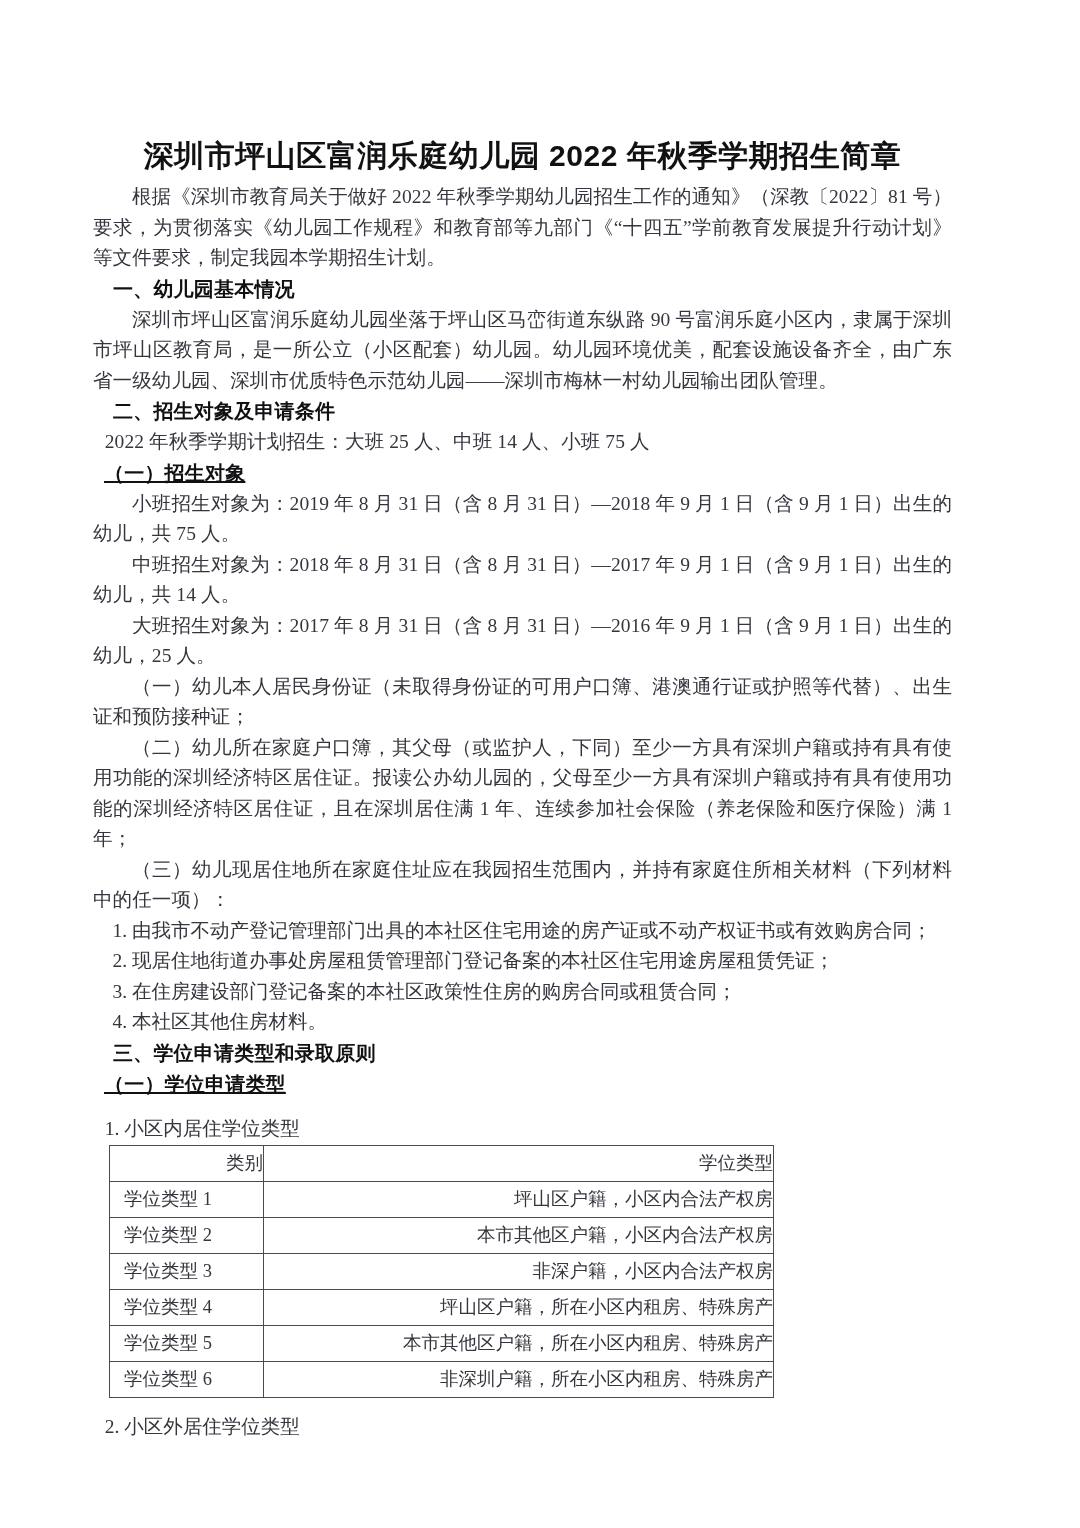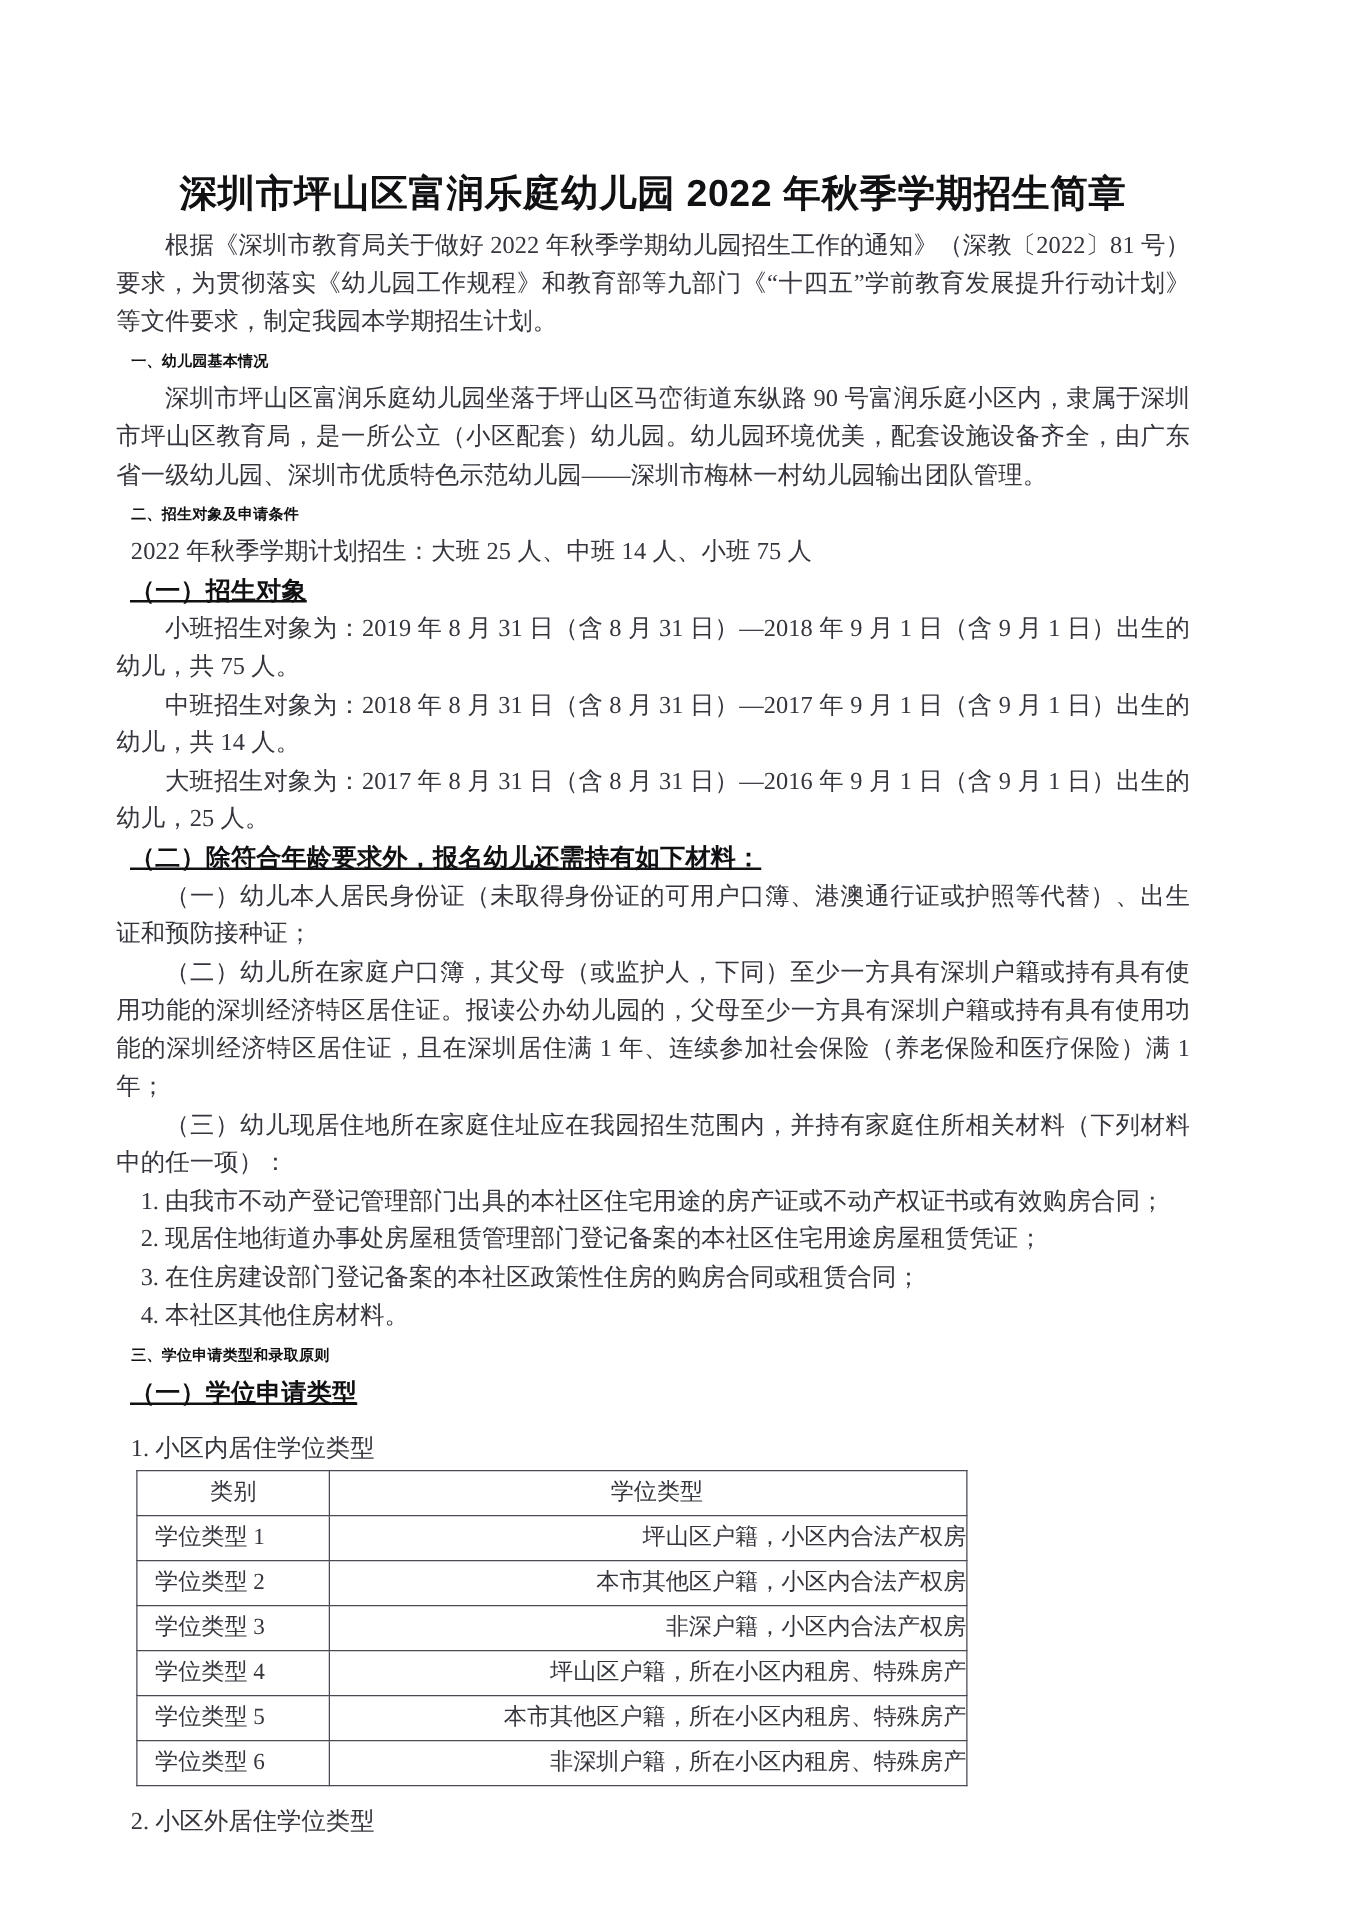--- a/index.html
+++ b/index.html
@@ -46,21 +46,21 @@
     color: #35353d;
     letter-spacing: 0.1px;
   }
   .para.indent  { text-indent: 2em; }
   .para.indent1 { text-indent: 1em; }
   .para.noindent { text-indent: 0; }
 
   .heading {
     font-family: "Liberation Sans", "DejaVu Sans", sans-serif;
     font-weight: bold;
-    font-size: 12px;
+    font-size: 20px;
     line-height: 31px;
     color: #111114;
     margin: 0;
     text-indent: 1em;
     letter-spacing: 0.2px;
   }
   .subheading {
     font-family: "Liberation Sans", "DejaVu Sans", sans-serif;
     font-weight: bold;
     font-size: 20px;
@@ -100,21 +100,21 @@
     font-size: 18.5px;
     line-height: 23px;
     padding: 6px 0 6px 0;
     color: #35353d;
     height: 23px;
     vertical-align: middle;
   }
   table.seat-table td.c1 { width: 153px; text-align: center; }
   table.seat-table td.c2 { width: 495px; text-align: right; padding-left: 14px; }
   table.seat-table td.c1.left-cell { text-align: left; padding-left: 14px; }
-  table.seat-table td.head { text-align: center; }
+  table.seat-table td.head { text-align: right; }
 </style>
 </head>
 <body>
 
 <div class="page">
 
   <h1 class="doc-title">深圳市坪山区富润乐庭幼儿园 2022 年秋季学期招生简章</h1>
 
   <p class="para indent">根据《深圳市教育局关于做好 2022 年秋季学期幼儿园招生工作的通知》（深教〔2022〕81 号）要求，为贯彻落实《幼儿园工作规程》和教育部等九部门《“十四五”学前教育发展提升行动计划》等文件要求，制定我园本学期招生计划。</p>
 
@@ -122,21 +122,20 @@
   <p class="para indent">深圳市坪山区富润乐庭幼儿园坐落于坪山区马峦街道东纵路 90 号富润乐庭小区内，隶属于深圳市坪山区教育局，是一所公立（小区配套）幼儿园。幼儿园环境优美，配套设施设备齐全，由广东省一级幼儿园、深圳市优质特色示范幼儿园——深圳市梅林一村幼儿园输出团队管理。</p>
 
   <p class="heading">二、招生对象及申请条件</p>
   <p class="para indent1 noindent" style="text-indent:0.6em">2022 年秋季学期计划招生：大班 25 人、中班 14 人、小班 75 人</p>
 
   <p class="subheading">（一）招生对象</p>
   <p class="para indent">小班招生对象为：2019 年 8 月 31 日（含 8 月 31 日）—2018 年 9 月 1 日（含 9 月 1 日）出生的幼儿，共 75 人。</p>
   <p class="para indent">中班招生对象为：2018 年 8 月 31 日（含 8 月 31 日）—2017 年 9 月 1 日（含 9 月 1 日）出生的幼儿，共 14 人。</p>
   <p class="para indent">大班招生对象为：2017 年 8 月 31 日（含 8 月 31 日）—2016 年 9 月 1 日（含 9 月 1 日）出生的幼儿，25 人。</p>
 
-  <p class="subheading">（二）除符合年龄要求外，报名幼儿还需持有如下材料：</p>
   <p class="para indent">（一）幼儿本人居民身份证（未取得身份证的可用户口簿、港澳通行证或护照等代替）、出生证和预防接种证；</p>
   <p class="para indent">（二）幼儿所在家庭户口簿，其父母（或监护人，下同）至少一方具有深圳户籍或持有具有使用功能的深圳经济特区居住证。报读公办幼儿园的，父母至少一方具有深圳户籍或持有具有使用功能的深圳经济特区居住证，且在深圳居住满 1 年、连续参加社会保险（养老保险和医疗保险）满 1 年；</p>
   <p class="para indent">（三）幼儿现居住地所在家庭住址应在我园招生范围内，并持有家庭住所相关材料（下列材料中的任一项）：</p>
 
   <p class="list-line">1. 由我市不动产登记管理部门出具的本社区住宅用途的房产证或不动产权证书或有效购房合同；</p>
   <p class="list-line">2. 现居住地街道办事处房屋租赁管理部门登记备案的本社区住宅用途房屋租赁凭证；</p>
   <p class="list-line">3. 在住房建设部门登记备案的本社区政策性住房的购房合同或租赁合同；</p>
   <p class="list-line">4. 本社区其他住房材料。</p>
 
 

